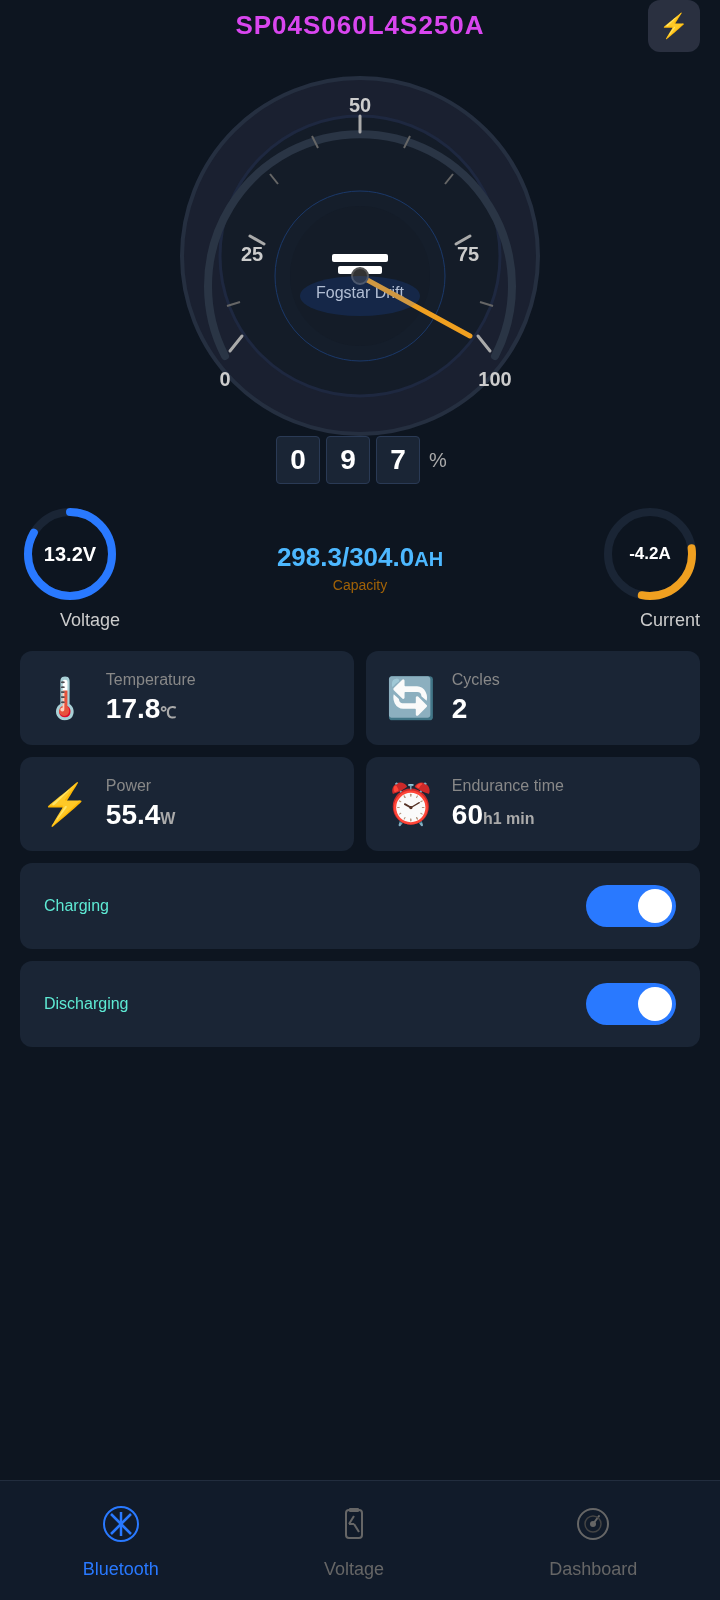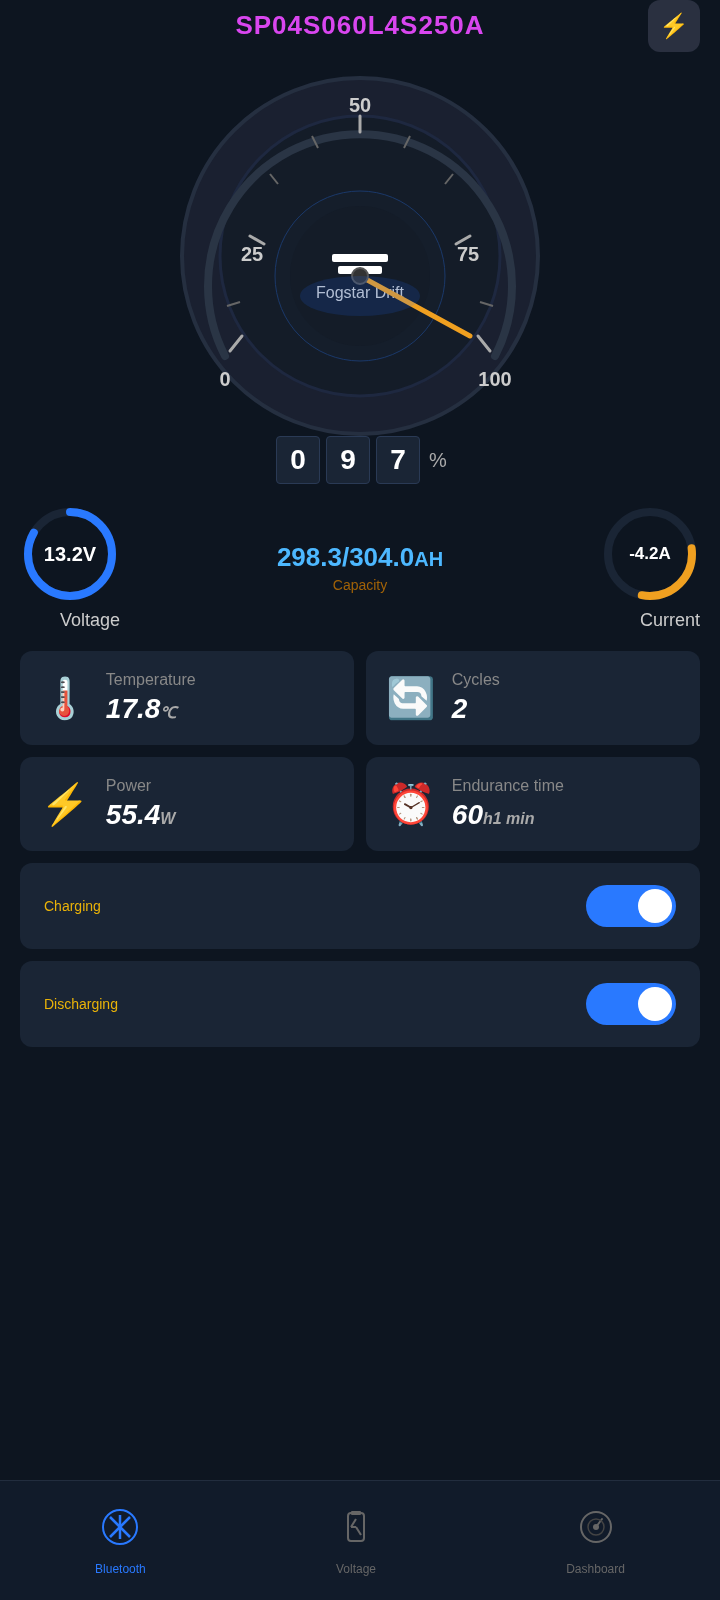--- a/index.html
+++ b/index.html
@@ -183,40 +183,39 @@
     .card-content {}
     .card-label {
       font-size: 16px;
       color: #888;
       margin-bottom: 4px;
     }
     .card-value {
       font-size: 28px;
       font-weight: bold;
       color: #fff;
-      font-style: italic;
     }
     .card-unit {
       font-size: 16px;
       color: #aaa;
     }
 
     
     .toggle-row {
       display: flex;
       justify-content: space-between;
       align-items: center;
       background: #1a2535;
       border-radius: 12px;
       padding: 22px 24px;
       margin: 0 20px 12px;
     }
     .toggle-label {
-      font-size: 14px;
-      color: #eab308;
+      font-size: 16px;
+      color: #5eead4;
     }
     .toggle-switch {
       display: flex;
       align-items: center;
       background: #2979ff;
       border-radius: 30px;
       padding: 3px 4px;
       width: 90px;
       height: 42px;
       position: relative;
@@ -257,21 +256,21 @@
     .nav-item {
       display: flex;
       flex-direction: column;
       align-items: center;
       gap: 8px;
       cursor: pointer;
     }
     .nav-icon { font-size: 36px; }
     .nav-icon.active { color: #2979ff; }
     .nav-icon.inactive { color: #666; }
-    .nav-label { font-size: 12px; }
+    .nav-label { font-size: 18px; }
     .nav-label.active { color: #2979ff; }
     .nav-label.inactive { color: #666; }
 
     
     .main-content { padding-bottom: 200px; }
   </style>
 </head>
 <body>
 
 <div class="main-content">

